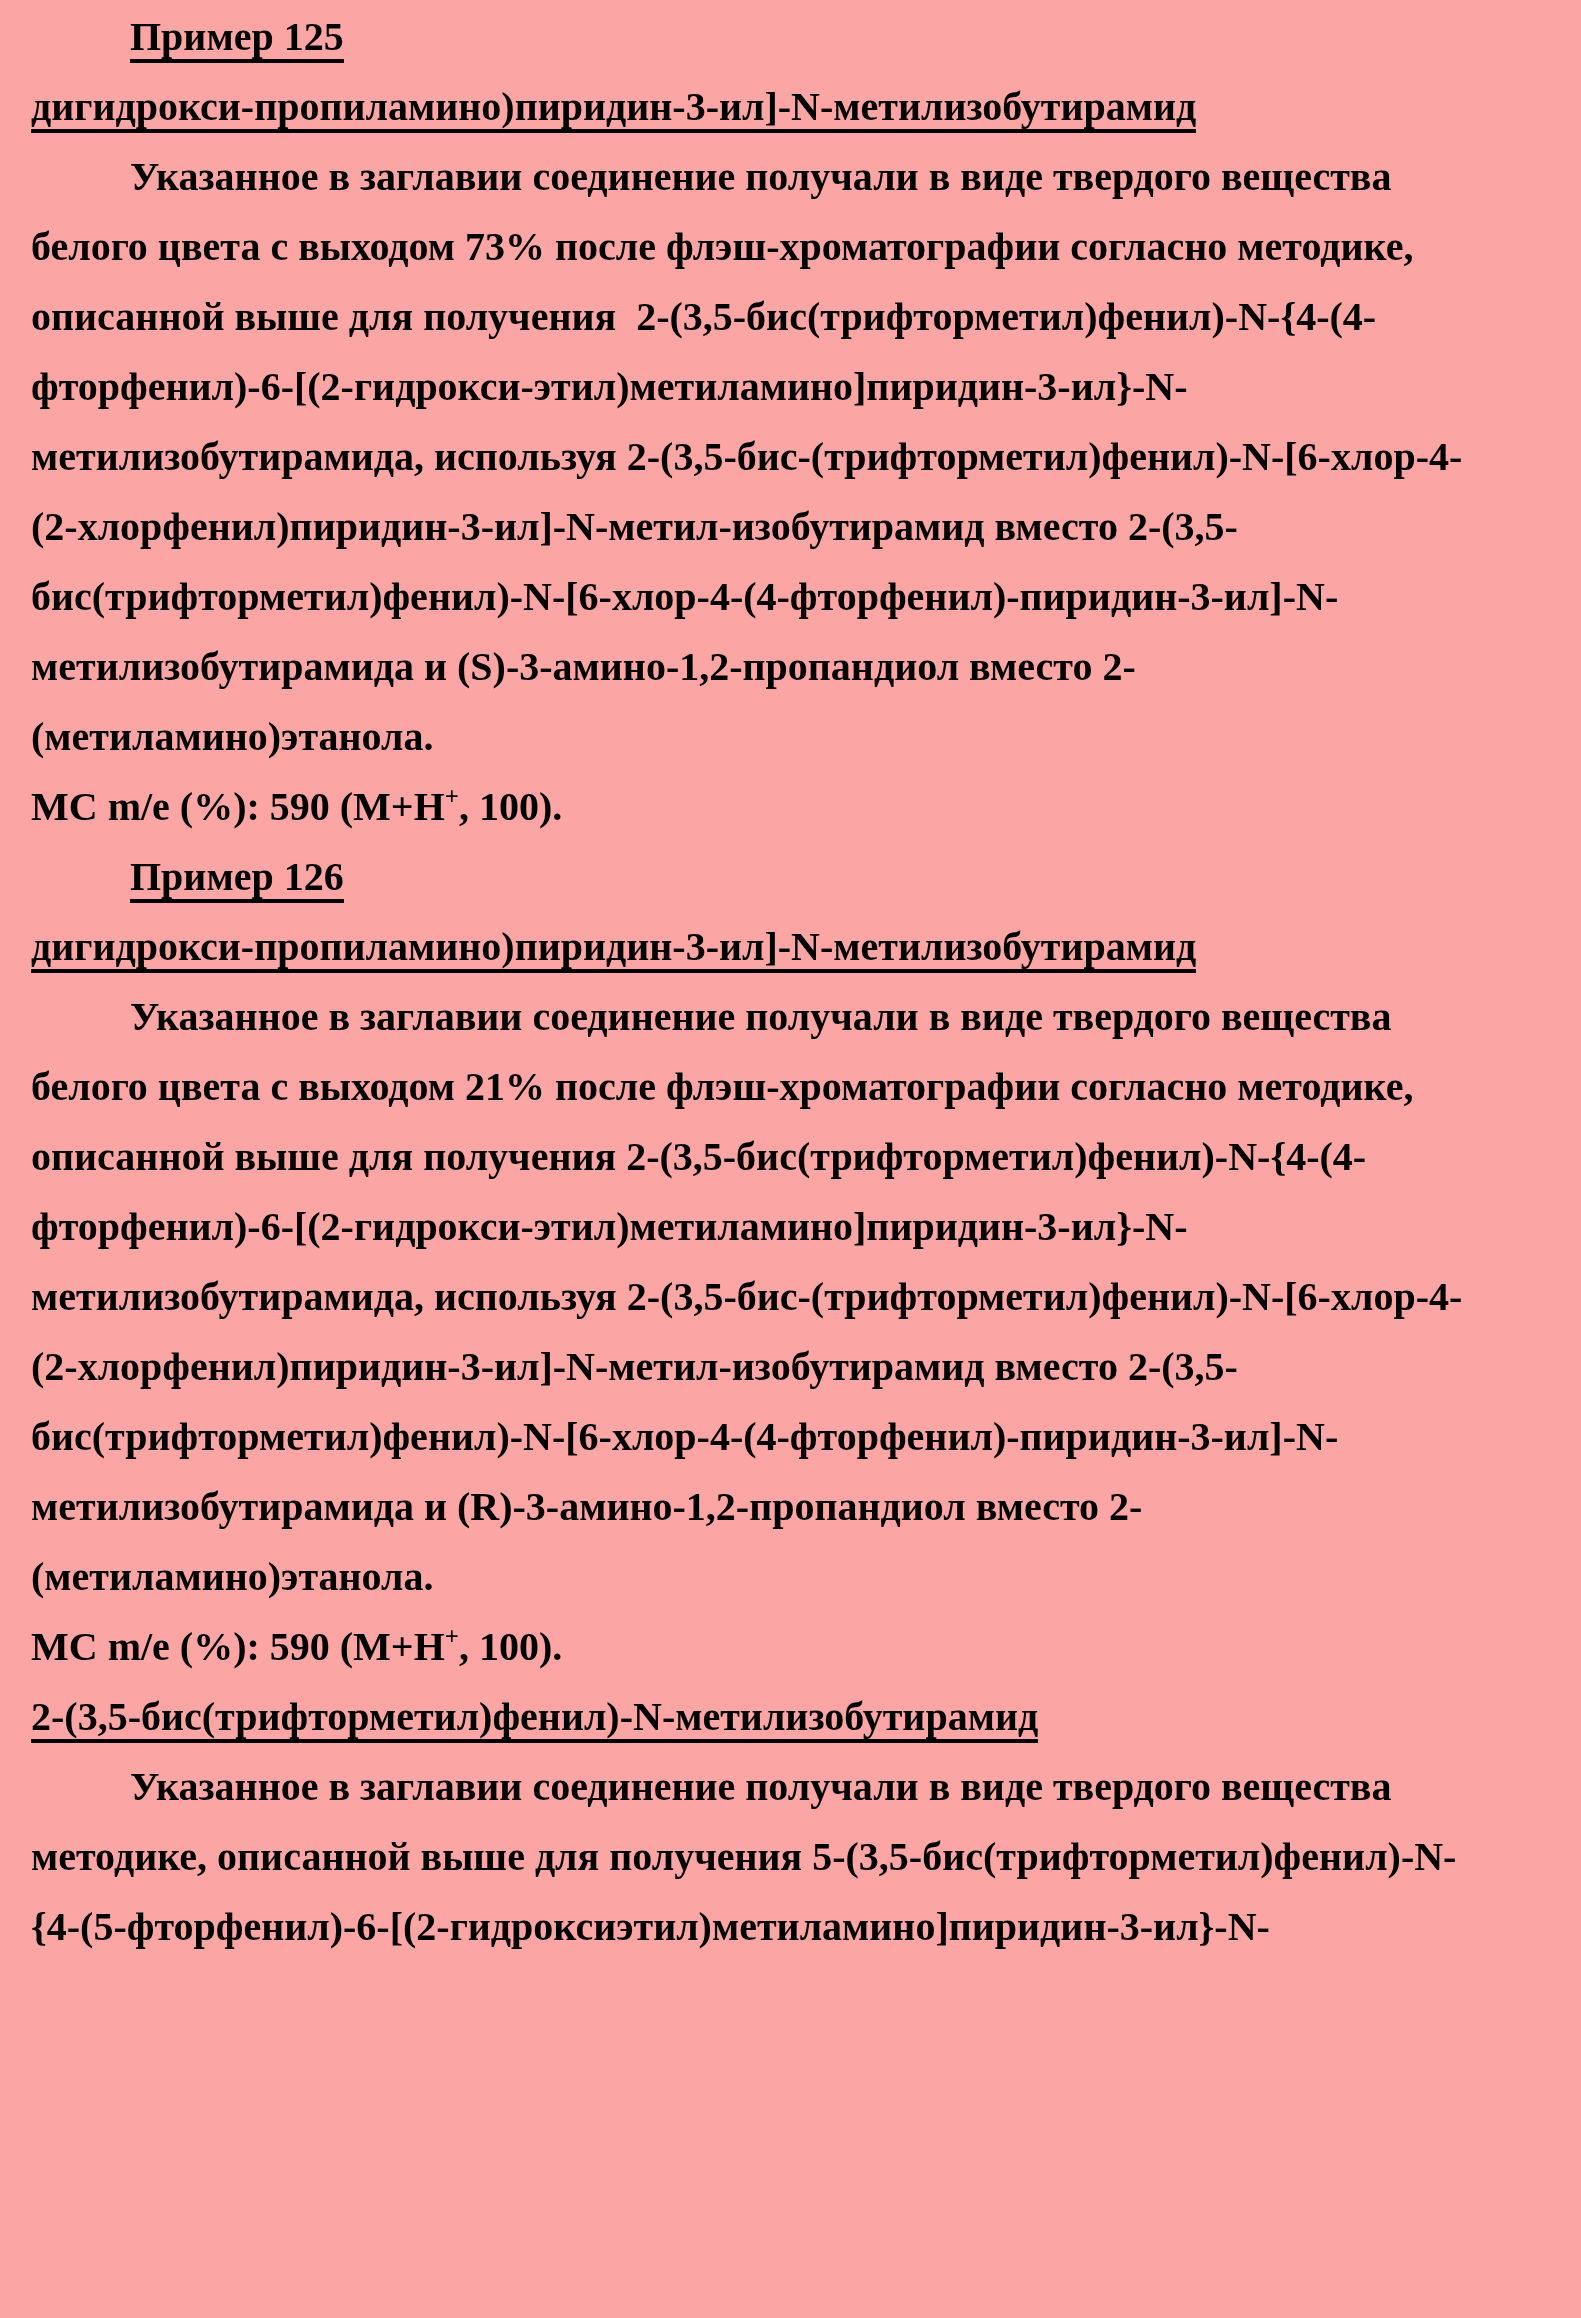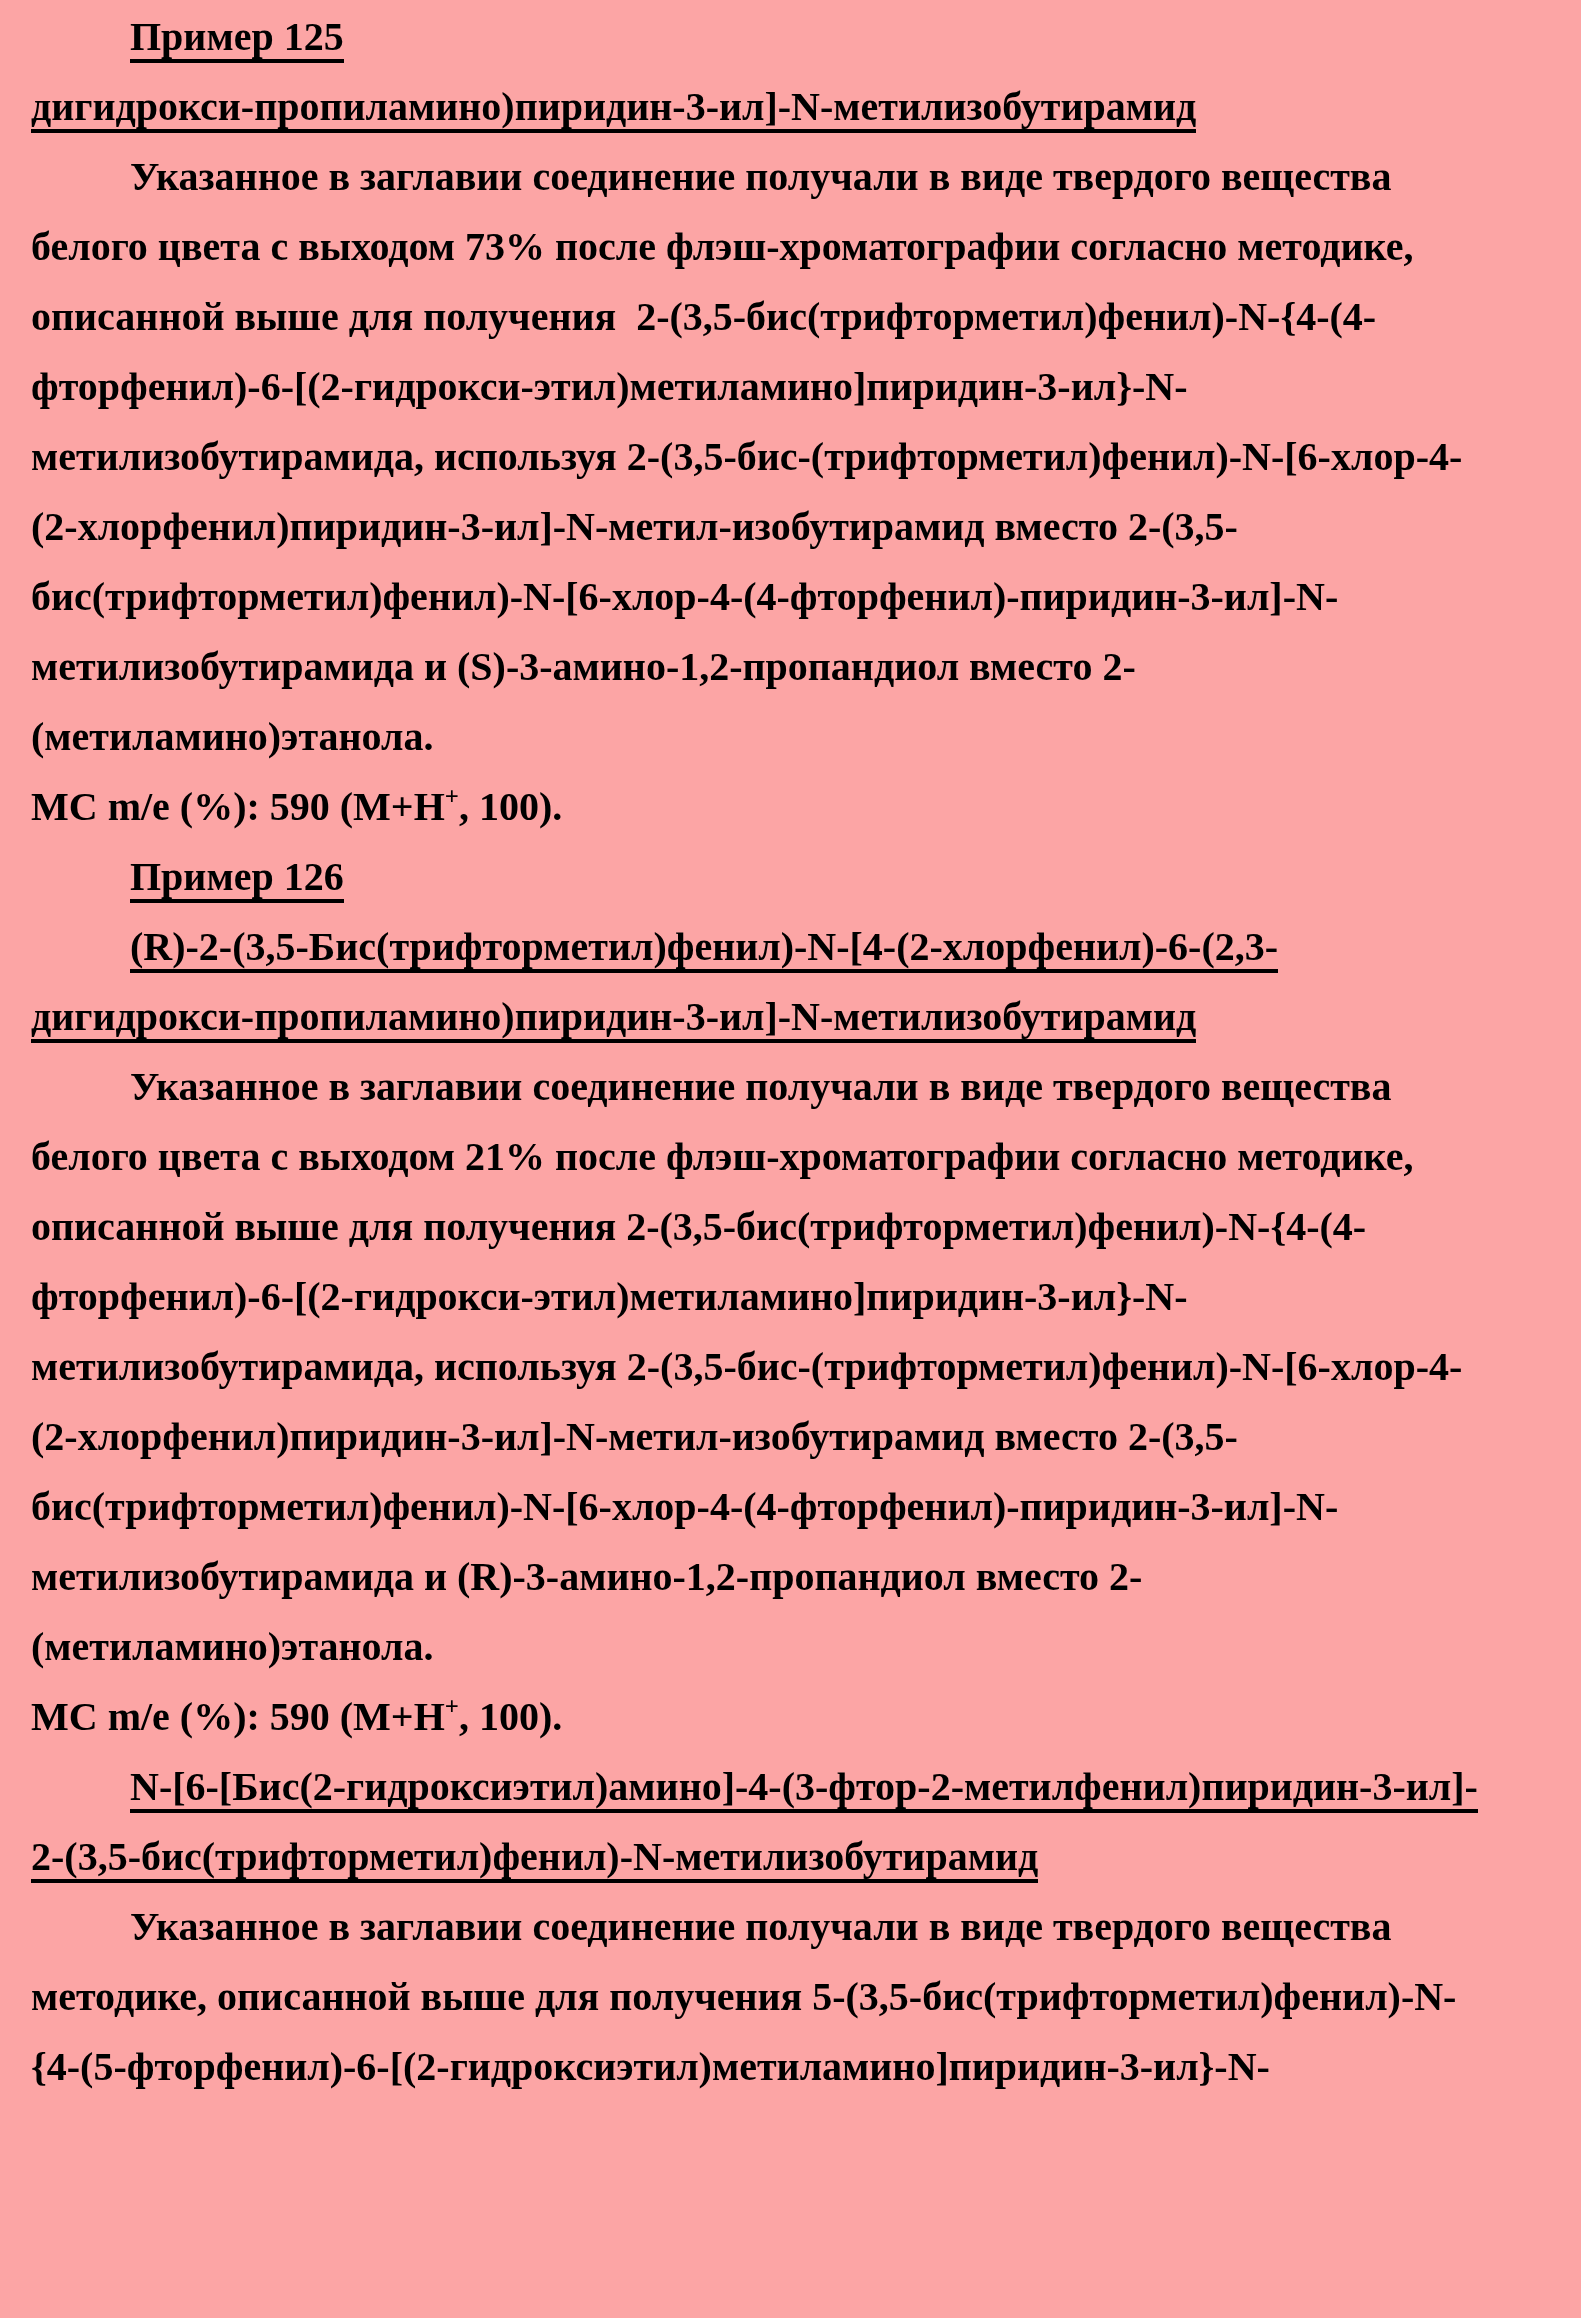--- a/index.html
+++ b/index.html
@@ -50,32 +50,30 @@
       <div class="line"><span><span>белого цвета с выходом 73% после флэш-хроматографии согласно методике,</span></span></div>
       <div class="line"><span><span>описанной выше для получения  2-(3,5-бис(трифторметил)фенил)-N-{4-(4-</span></span></div>
       <div class="line"><span><span>фторфенил)-6-[(2-гидрокси-этил)метиламино]пиридин-3-ил}-N-</span></span></div>
       <div class="line"><span><span>метилизобутирамида, используя 2-(3,5-бис-(трифторметил)фенил)-N-[6-хлор-4-</span></span></div>
       <div class="line"><span><span>(2-хлорфенил)пиридин-3-ил]-N-метил-изобутирамид вместо 2-(3,5-</span></span></div>
       <div class="line"><span><span>бис(трифторметил)фенил)-N-[6-хлор-4-(4-фторфенил)-пиридин-3-ил]-N-</span></span></div>
       <div class="line"><span><span>метилизобутирамида и (S)-3-амино-1,2-пропандиол вместо 2-</span></span></div>
       <div class="line"><span><span>(метиламино)этанола.</span></span></div>
       <div class="line"><span><span>МС m/e (%): 590 (M+H</span><span class="sup">+</span><span>, 100).</span></span></div>
       <div class="line indent"><span class="u"><span>Пример 126</span></span></div>
-      <div class="line indent"><span class="u"><span>(R)-2-(3,5-Бис(трифторметил)фенил)-N-[4-(2-хлорфенил)-6-(2,3-</span></span></div>
       <div class="line"><span class="u"><span>дигидрокси-пропиламино)пиридин-3-ил]-N-метилизобутирамид</span></span></div>
       <div class="line indent"><span><span>Указанное в заглавии соединение получали в виде твердого вещества</span></span></div>
       <div class="line"><span><span>белого цвета с выходом 21% после флэш-хроматографии согласно методике,</span></span></div>
       <div class="line"><span><span>описанной выше для получения 2-(3,5-бис(трифторметил)фенил)-N-{4-(4-</span></span></div>
       <div class="line"><span><span>фторфенил)-6-[(2-гидрокси-этил)метиламино]пиридин-3-ил}-N-</span></span></div>
       <div class="line"><span><span>метилизобутирамида, используя 2-(3,5-бис-(трифторметил)фенил)-N-[6-хлор-4-</span></span></div>
       <div class="line"><span><span>(2-хлорфенил)пиридин-3-ил]-N-метил-изобутирамид вместо 2-(3,5-</span></span></div>
       <div class="line"><span><span>бис(трифторметил)фенил)-N-[6-хлор-4-(4-фторфенил)-пиридин-3-ил]-N-</span></span></div>
       <div class="line"><span><span>метилизобутирамида и (R)-3-амино-1,2-пропандиол вместо 2-</span></span></div>
       <div class="line"><span><span>(метиламино)этанола.</span></span></div>
       <div class="line"><span><span>МС m/e (%): 590 (M+H</span><span class="sup">+</span><span>, 100).</span></span></div>
-      <div class="line indent"><span class="u"><span>N-[6-[Бис(2-гидроксиэтил)амино]-4-(3-фтор-2-метилфенил)пиридин-3-ил]-</span></span></div>
       <div class="line"><span class="u"><span>2-(3,5-бис(трифторметил)фенил)-N-метилизобутирамид</span></span></div>
       <div class="line indent"><span><span>Указанное в заглавии соединение получали в виде твердого вещества</span></span></div>
       <div class="line"><span><span>методике, описанной выше для получения 5-(3,5-бис(трифторметил)фенил)-N-</span></span></div>
       <div class="line"><span><span>{4-(5-фторфенил)-6-[(2-гидроксиэтил)метиламино]пиридин-3-ил}-N-</span></span></div>
     </div>
 </div>
 
 
 </body></html>

